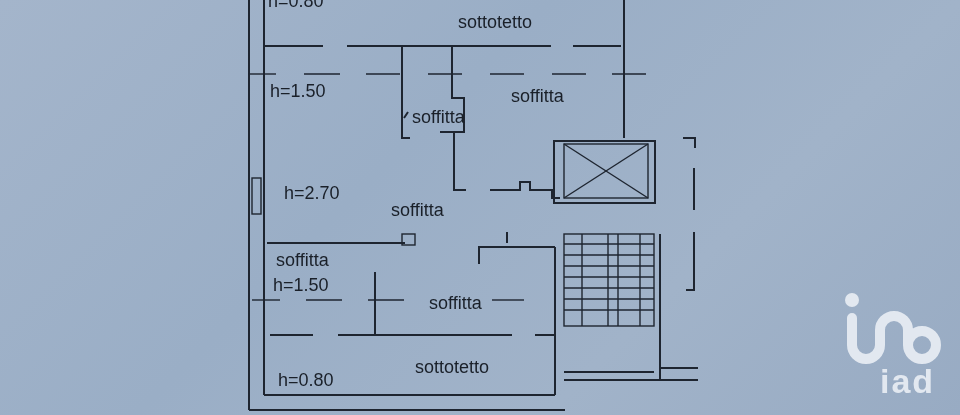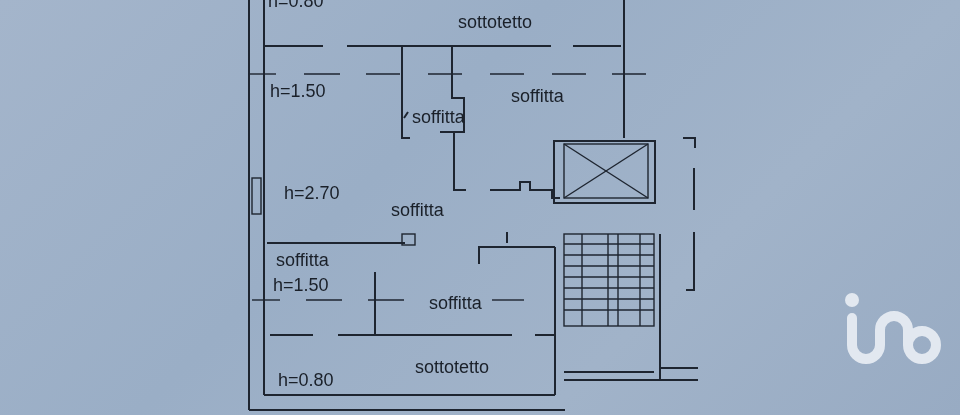--- a/index.html
+++ b/index.html
@@ -97,13 +97,14 @@
   <span class="lbl" style="left:276px;top:251px">soffitta</span>
   <span class="lbl" style="left:273px;top:276px">h=1.50</span>
   <span class="lbl" style="left:429px;top:294px">soffitta</span>
   <span class="lbl" style="left:415px;top:358px">sottotetto</span>
   <span class="lbl" style="left:278px;top:371px">h=0.80</span>
 
   <svg class="logo" width="110" height="110" viewBox="0 0 110 110">
     <circle cx="12" cy="10" r="7" fill="#e2e8f0"></circle>
     <path d="M12 28 V55 a14 14 0 0 0 28 0 V40 a14 14 0 0 1 28 0 V55 a14 14 0 0 0 28 0 a14 14 0 0 0 -28 0" fill="none" stroke="#e2e8f0" stroke-width="10" stroke-linecap="round"></path>
   </svg>
+  <span class="logo-text">iad</span>
 </div>
 
 </body></html>

